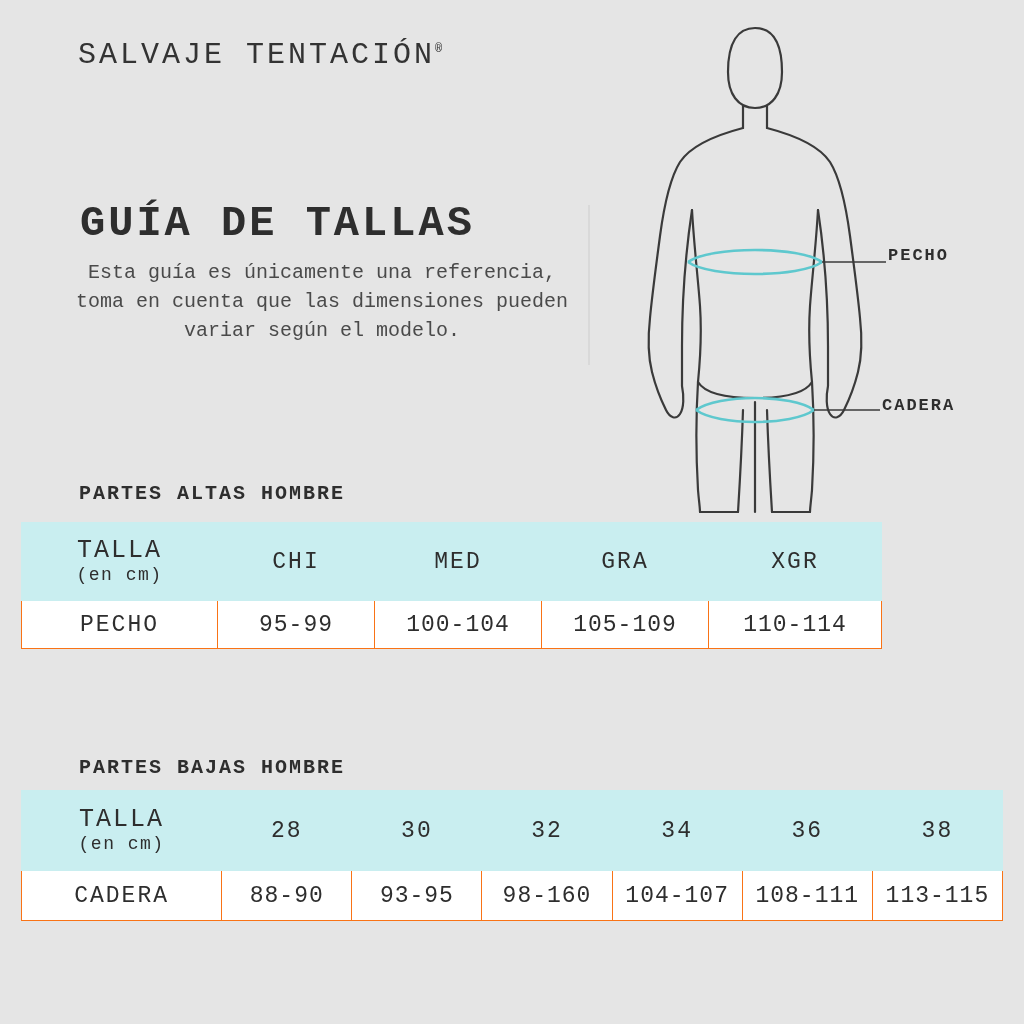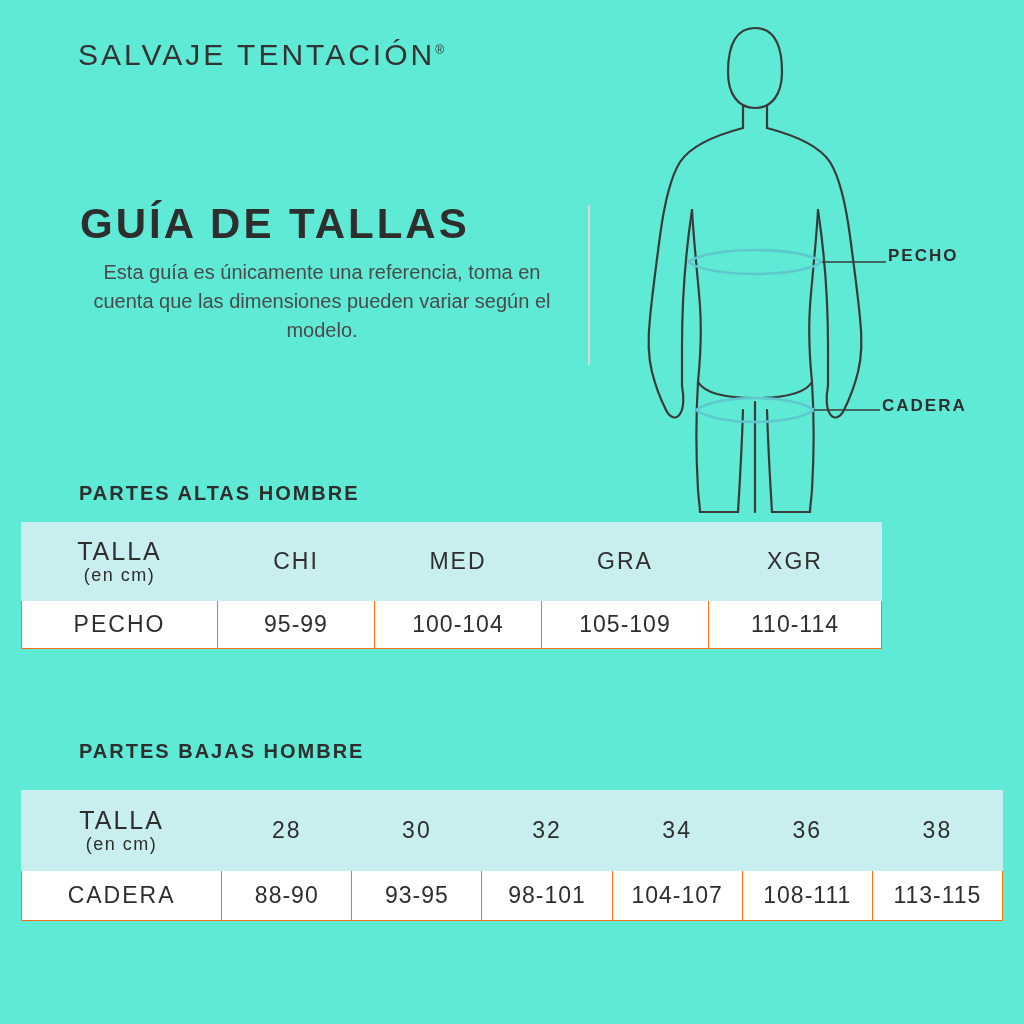--- a/index.html
+++ b/index.html
@@ -7,21 +7,22 @@
     margin: 0; padding: 0;
     width: 1024px; height: 1024px;
     background: #ffffff;
     font-family: "Liberation Sans", sans-serif;
     color: #3b3b3b;
     overflow: hidden;
   }
   .page {
     position: relative;
     width: 1024px; height: 1024px;
-    background: #5eead4;
+    background: #e5e5e5;
+    font-family: Liberation Mono, monospace;
   }
 
   
   .brand {
     position: absolute;
     left: 78px; top: 38px;
     font-size: 30px;
     letter-spacing: 3px;
     font-weight: 400;
     color: #333333;
@@ -90,21 +91,21 @@
   
   .section-caption {
     position: absolute;
     left: 79px;
     font-size: 20px;
     font-weight: 700;
     letter-spacing: 2px;
     color: #2e2e2e;
   }
   #cap-top { top: 482px; }
-  #cap-bottom { top: 740px; }
+  #cap-bottom { top: 756px; }
 
   
   table {
     position: absolute;
     border-collapse: collapse;
     table-layout: fixed;
   }
   table td, table th {
     border: 1px solid #f97316;
     text-align: center;
@@ -276,21 +277,21 @@
         <td class="col-head">30</td>
         <td class="col-head">32</td>
         <td class="col-head">34</td>
         <td class="col-head">36</td>
         <td class="col-head">38</td>
       </tr>
       <tr class="data-row">
         <td class="row-label">CADERA</td>
         <td>88-90</td>
         <td>93-95</td>
-        <td>98-101</td>
+        <td>98-160</td>
         <td>104-107</td>
         <td>108-111</td>
         <td>113-115</td>
       </tr>
     </tbody>
   </table>
 
 </div>
 
 </body></html>

